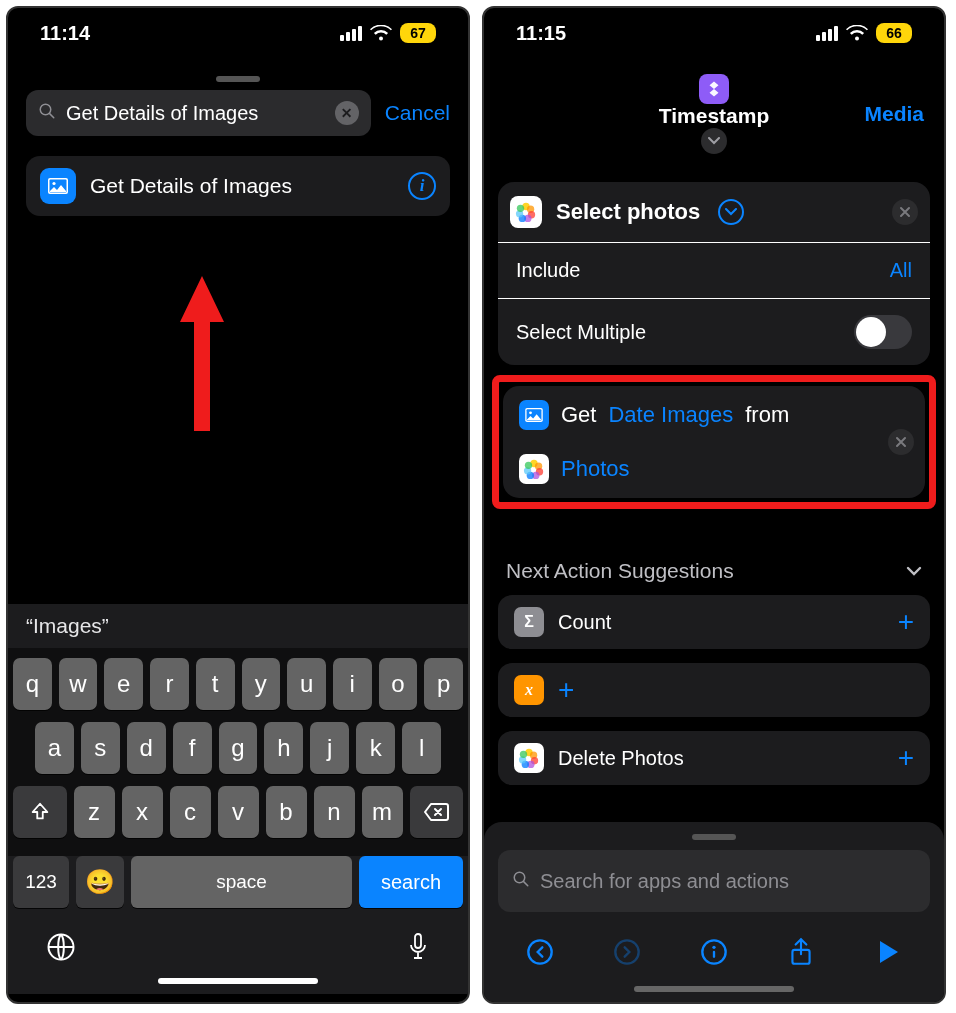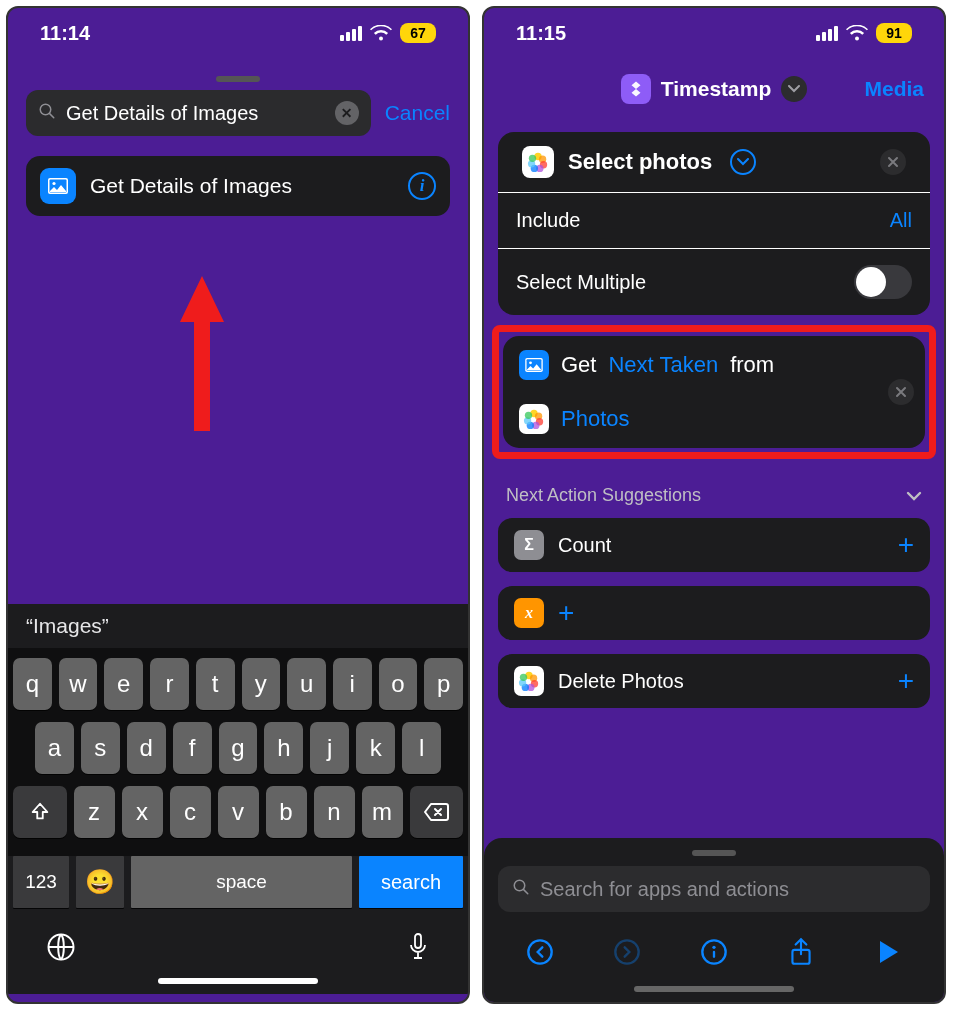--- a/index.html
+++ b/index.html
@@ -8,21 +8,21 @@
     font-family: -apple-system, "Helvetica Neue", Arial, sans-serif;
     display: flex;
     gap: 12px;
     padding: 6px;
     width: 956px;
     height: 1013px;
   }
   .phone {
     width: 464px;
     height: 998px;
-    background: #4c1d95;
+    background: #000000;
     border-radius: 12px;
     border: 2px solid #333;
     position: relative;
     overflow: hidden;
     display: flex;
     flex-direction: column;
   }
   
   .status-bar {
     height: 50px;
@@ -94,53 +94,54 @@
     background:#646464; color:#fff; border-radius:7px;
     height:52px; min-width:38px; flex:1; max-width:41px;
     display:flex; align-items:center; justify-content:center;
     font-size:24px; box-shadow:0 1px 0 rgba(0,0,0,.8);
   }
   .kb-row.middle { padding: 0 22px; }
   .key.wide { max-width:54px; background:#3a3a3c; }
   .key.shift svg, .key.backspace svg { display:block; }
   .kb-bottom { display:flex; gap:7px; padding:0 5px 8px; }
   .key-bottom {
-    background:#3a3a3c; color:#fff; border-radius:1px; height:52px;
+    background:#3a3a3c; color:#fff; border-radius:6px; height:52px;
     display:flex; align-items:center; justify-content:center;
     font-size:19px; box-shadow:0 1px 0 rgba(0,0,0,.8);
   }
   .key-123 { width:56px; }
   .key-emoji { width:48px; background:#3a3a3c; font-size:24px; }
   .key-space { flex:1; background:#646464; }
   .key-search { width:104px; background:#0a84ff; color:#fff; font-size:20px; }
   .kb-footer { display:flex; justify-content:space-between; padding:16px 38px 8px; color:#fff; }
   .kb-footer svg { display:block; }
   .home-indicator { width:160px; height:6px; background:#fff; border-radius:4px; margin:8px auto 10px; }
 
   
   .header-bar {
     display:flex; align-items:center; justify-content:center; position:relative;
     padding: 16px 32px 18px;
+    flex-direction: column;
   }
   .shortcut-badge {
     width:30px; height:30px; border-radius:8px; background:#8e5cf7;
     display:flex; align-items:center; justify-content:center;
   }
   .shortcut-title { color:#fff; font-size:21px; font-weight:600; margin:0 10px; }
   .chevron-badge {
     width:26px; height:26px; border-radius:50%; background:#2c2c2e;
     display:flex; align-items:center; justify-content:center;
   }
   .done-link { position:absolute; right:20px; color:#0a84ff; font-size:21px; font-weight:600; }
 
   .card {
     margin:10px 14px 0; background:#1c1c1e; border-radius:16px; overflow:hidden;
   }
   .card-head {
-    display:flex; align-items:center; gap:14px; padding:14px 24px;
+    display:flex; align-items:center; gap:14px; padding:14px 12px;
   }
   .photos-icon {
     width:32px; height:32px; border-radius:8px; background:#fff;
     display:flex; align-items:center; justify-content:center;
   }
   .card-title { color:#fff; font-size:22px; font-weight:600; }
   .collapse-circle {
     width:26px; height:26px; border:2px solid #0a84ff; border-radius:50%;
     display:flex; align-items:center; justify-content:center; margin-left:4px;
   }
@@ -166,40 +167,40 @@
     margin:10px 8px 0; border:7px solid #ef1c1c; border-radius:8px; padding:4px;
   }
   .red-outline-card .inner {
     background:#1c1c1e; border-radius:16px; padding:14px 16px;
   }
   .flow-line { display:flex; align-items:center; gap:12px; flex-wrap:wrap; }
   .flow-text { color:#fff; font-size:22px; font-weight:500; white-space: nowrap;}
   .flow-token { color:#0a84ff; font-size:22px; font-weight:500; }
   .suggestions-header {
     display:flex; align-items:center; justify-content:space-between;
-    padding: 26px 22px 12px; color:#bfbfc4; font-size:18px;
+    padding: 26px 22px 12px; color:#bfbfc4; font-size:21px;margin-top:24px;
   }
   .sugg-row {
     margin:0 14px 14px; background:#1c1c1e; border-radius:14px; height:54px;
     display:flex; align-items:center; padding:0 16px; gap:14px;
   }
   .sugg-icon { width:30px; height:30px; border-radius:7px; display:flex; align-items:center; justify-content:center; }
   .sugg-icon.gray { background:#8e8e93; }
   .sugg-icon.orange { background:#ff9500; }
   .sugg-label { color:#fff; font-size:20px; flex:1; }
   .plus { color:#0a84ff; font-size:28px; font-weight:300; }
 
   .bottom-sheet {
     position:absolute; bottom:0; left:0; right:0; background:#1c1c1e;
     border-top-left-radius:18px; border-top-right-radius:18px;
     padding-top:6px;
   }
   .bottom-sheet .grabber { margin:6px auto 10px; }
   .search-pill {
-    margin:0 14px; background:#2c2c2e; border-radius:12px; height:46px;
+    margin:0 14px; background:#2c2c2e; border-radius:12px; height:62px;
     display:flex; align-items:center; padding:0 14px; gap:10px;
   }
   .search-pill .mg { color:#8e8e93; font-size:20px; }
   .search-pill .ph { color:#8e8e93; font-size:20px; }
   .toolbar {
     display:flex; justify-content:space-around; align-items:center;
     padding:22px 12px 6px;
   }
   .tool-icon { width:36px; height:36px; display:flex; align-items:center; justify-content:center; }
   .tool-icon.dim svg { opacity:.35; }
@@ -336,21 +337,21 @@
           <span></span>
           <span></span>
           <span></span>
           <span></span>
         </div>
       <span class="wifi-icon">
         <svg width="22" height="16" viewBox="0 0 22 16">
             <path fill="#fff" d="M11 15.5a2 2 0 1 0 0-4 2 2 0 0 0 0 4Zm-5.3-5.7a7.5 7.5 0 0 1 10.6 0l1.8-1.8a10 10 0 0 0-14.2 0l1.8 1.8ZM1.1 5.3a14 14 0 0 1 19.8 0L22 4.2A15.5 15.5 0 0 0 0 4.2l1.1 1.1Z"></path>
           </svg>
       </span>
-      <span class="battery">91</span>
+      <span class="battery">66</span>
     </div>
   </div>
 
   <div class="header-bar">
     <div class="shortcut-badge">
       <svg width="18" height="18" viewBox="0 0 24 24">
           <path fill="#fff" d="M12 2l6 5-6 5-6-5 6-5zm0 10l6 5-6 5-6-5 6-5z" opacity=".95"></path>
         </svg>
     </div>
     <span class="shortcut-title">Timestamp</span>
@@ -405,21 +406,21 @@
       <div class="flow-line">
         <div class="blue-icon" style="width:30px;height:30px;border-radius:7px;">
           <svg width="18" height="14" viewBox="0 0 20 16">
               <rect x="0" y="0" width="20" height="16" rx="2" fill="#fff"></rect>
               <rect x="1.5" y="1.5" width="17" height="13" rx="1" fill="#0a84ff"></rect>
               <circle cx="6" cy="5.5" r="1.6" fill="#fff"></circle>
               <path d="M2 13l4-4 3 3 4-5 5 6v1H2z" fill="#fff"></path>
             </svg>
         </div>
         <span class="flow-text">Get</span>
-        <span class="flow-token">Next Taken</span>
+        <span class="flow-token">Date Images</span>
         <span class="flow-text">from</span>
         <span style="flex-basis:100%;height:0;"></span>
         <div class="photos-icon" style="width:30px;height:30px;border-radius:7px;">
           <svg width="22" height="22" viewBox="0 0 24 24">
             <circle cx="12" cy="6" r="4" fill="#ffcc00" opacity=".85"></circle>
             <circle cx="17" cy="9" r="4" fill="#ff9500" opacity=".75"></circle>
             <circle cx="18" cy="15" r="4" fill="#ff3b30" opacity=".75"></circle>
             <circle cx="14" cy="19" r="4" fill="#af52de" opacity=".75"></circle>
             <circle cx="8" cy="19" r="4" fill="#007aff" opacity=".75"></circle>
             <circle cx="5" cy="14" r="4" fill="#5ac8fa" opacity=".75"></circle>

